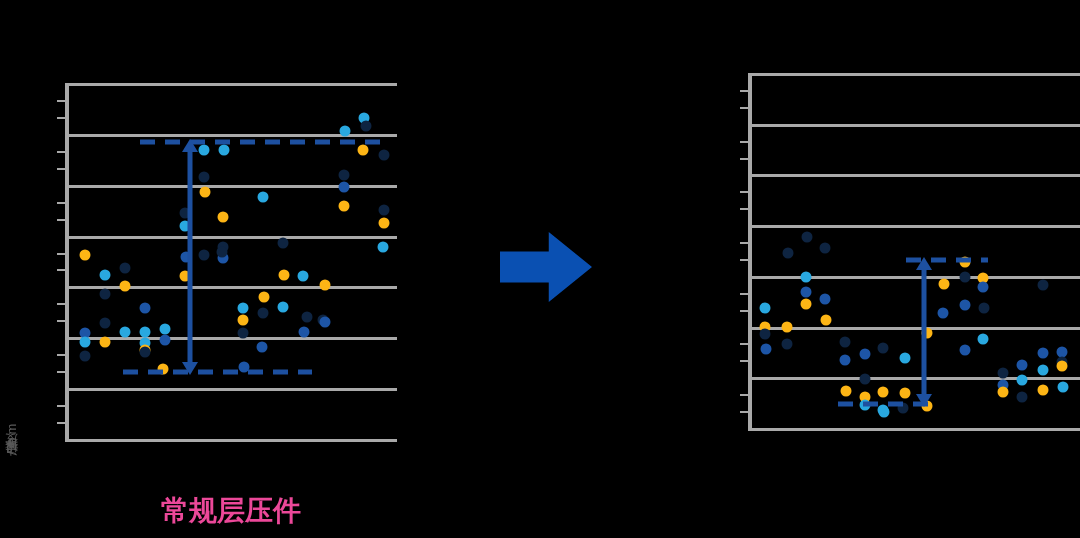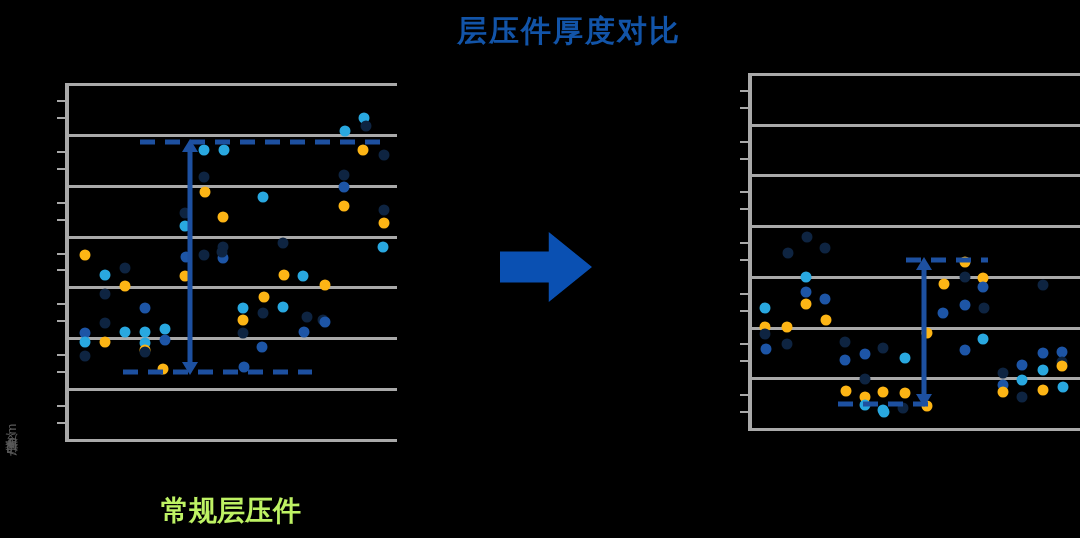--- a/index.html
+++ b/index.html
@@ -18,21 +18,20 @@
   .caption{position:absolute;text-align:center;font-weight:bold;}
   .ylab{position:absolute;left:3px;top:282px;height:185px;writing-mode:vertical-rl;
         transform:rotate(180deg);font-size:13px;letter-spacing:3px;white-space:nowrap;}
   .block-arrow{position:absolute;left:500px;top:232px;width:92px;height:70px;
         clip-path:polygon(0 28%,53% 28%,53% 0,100% 50%,53% 100%,53% 72%,0 72%);}
 </style>
 </head>
 <body>
 
 <div class="stage" style="background: rgb(0, 0, 0);">
-  <div class="page-title" style="color: rgb(18, 84, 168);">层压件厚度对比</div>
   <div class="ylab" style="color: rgb(90, 90, 90);">边缘厚度/mm</div>
   <div class="chart" id="chart-0" style="left: 65px; top: 83px; width: 332px; height: 359px;">
       <div class="axis" style="background: rgb(169, 169, 169);"></div>
       <div class="grid" style="top: 0px; background: rgb(169, 169, 169);"></div>
       <div class="tick" style="top: 16.9524px; background: rgb(169, 169, 169);"></div>
       <div class="tick" style="top: 33.9048px; background: rgb(169, 169, 169);"></div>
       <div class="grid" style="top: 50.8571px; background: rgb(169, 169, 169);"></div>
       <div class="tick" style="top: 67.8095px; background: rgb(169, 169, 169);"></div>
       <div class="tick" style="top: 84.7619px; background: rgb(169, 169, 169);"></div>
       <div class="grid" style="top: 101.714px; background: rgb(169, 169, 169);"></div>
@@ -195,14 +194,14 @@
       <div class="dot" style="left: 274px; top: 324px; background: rgb(14, 36, 65);"></div>
       <div class="dot" style="left: 217px; top: 277px; background: rgb(29, 85, 166);"></div>
       <div class="dot" style="left: 117px; top: 332px; background: rgb(41, 168, 224);"></div>
       <div class="dot" style="left: 135px; top: 337px; background: rgb(41, 168, 224);"></div>
       <div class="dash" style="left: 158px; top: 187px; width: 82px; background: repeating-linear-gradient(90deg, rgb(29, 80, 160) 0px, rgb(29, 80, 160) 15px, transparent 15px, transparent 25px);"></div>
       <div class="dash" style="left: 90px; top: 331px; width: 90px; background: repeating-linear-gradient(90deg, rgb(29, 80, 160) 0px, rgb(29, 80, 160) 15px, transparent 15px, transparent 25px);"></div>
       <div class="vline" style="left: 176px; top: 193px; height: 132px; background: rgb(29, 80, 160);"></div>
       <div class="ah" style="left: 176px; top: 184px; border-left: 8px solid transparent; border-right: 8px solid transparent; border-bottom: 13px solid rgb(29, 80, 160);"></div>
       <div class="ah" style="left: 176px; top: 321px; border-left: 8px solid transparent; border-right: 8px solid transparent; border-top: 13px solid rgb(29, 80, 160);"></div>
     </div>
-  <div class="caption" id="cap-0" style="left: 65px; width: 332px; top: 492px; font-size: 28px; color: #bef264;">常规层压件</div>
+  <div class="caption" id="cap-0" style="left: 65px; width: 332px; top: 492px; font-size: 28px; color: #ec4899;">常规层压件</div>
 </div>
 
 </body></html>

